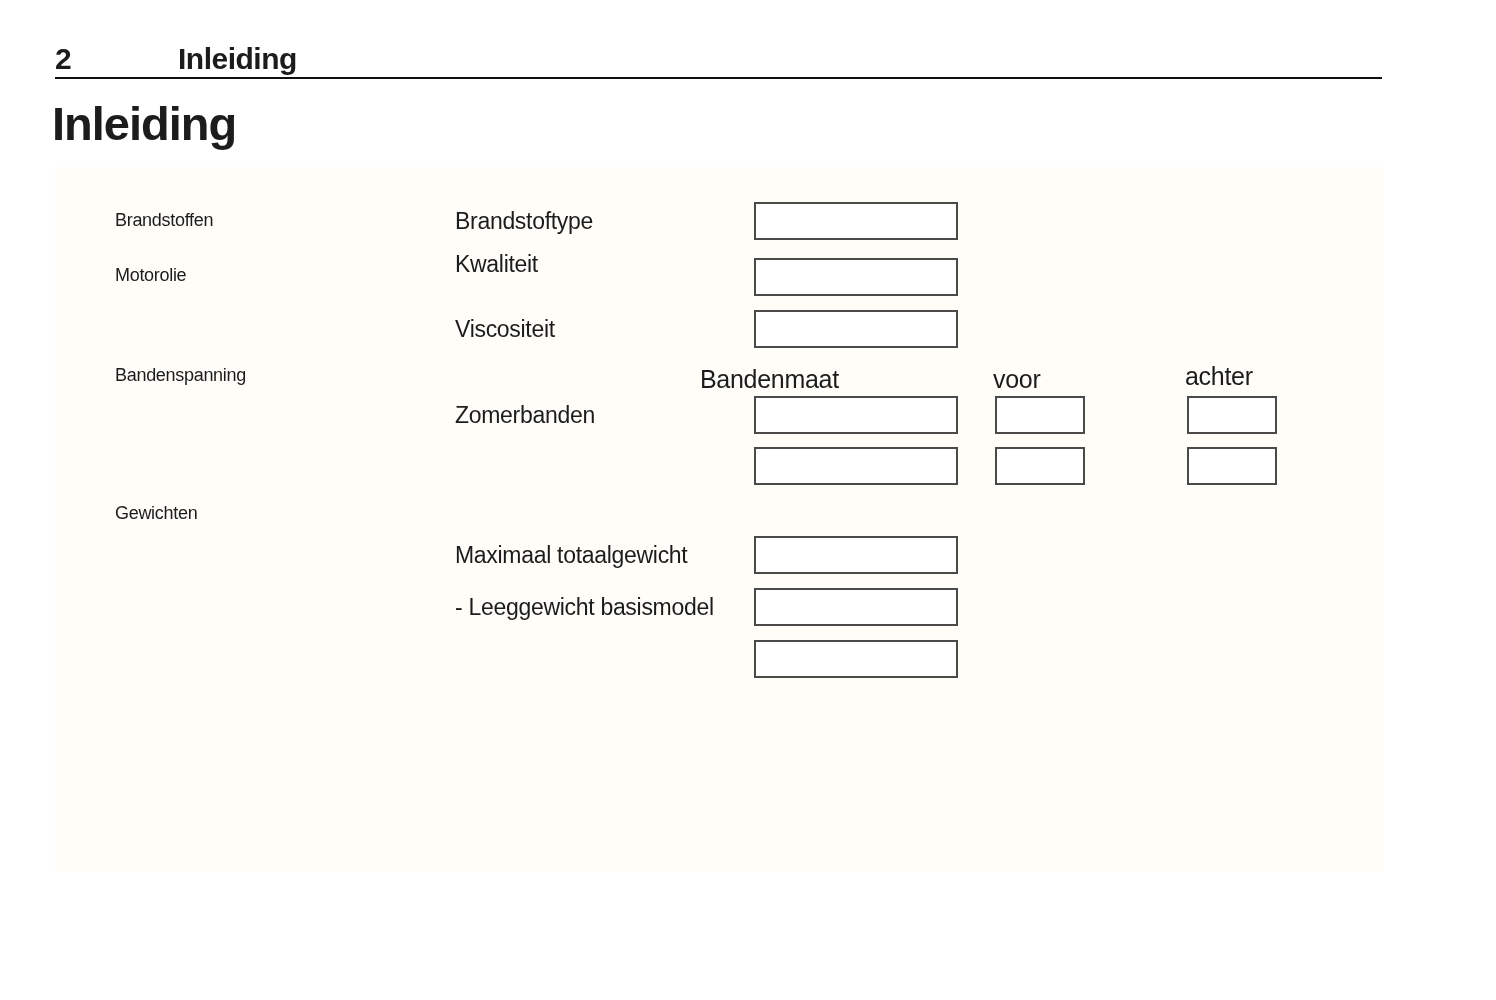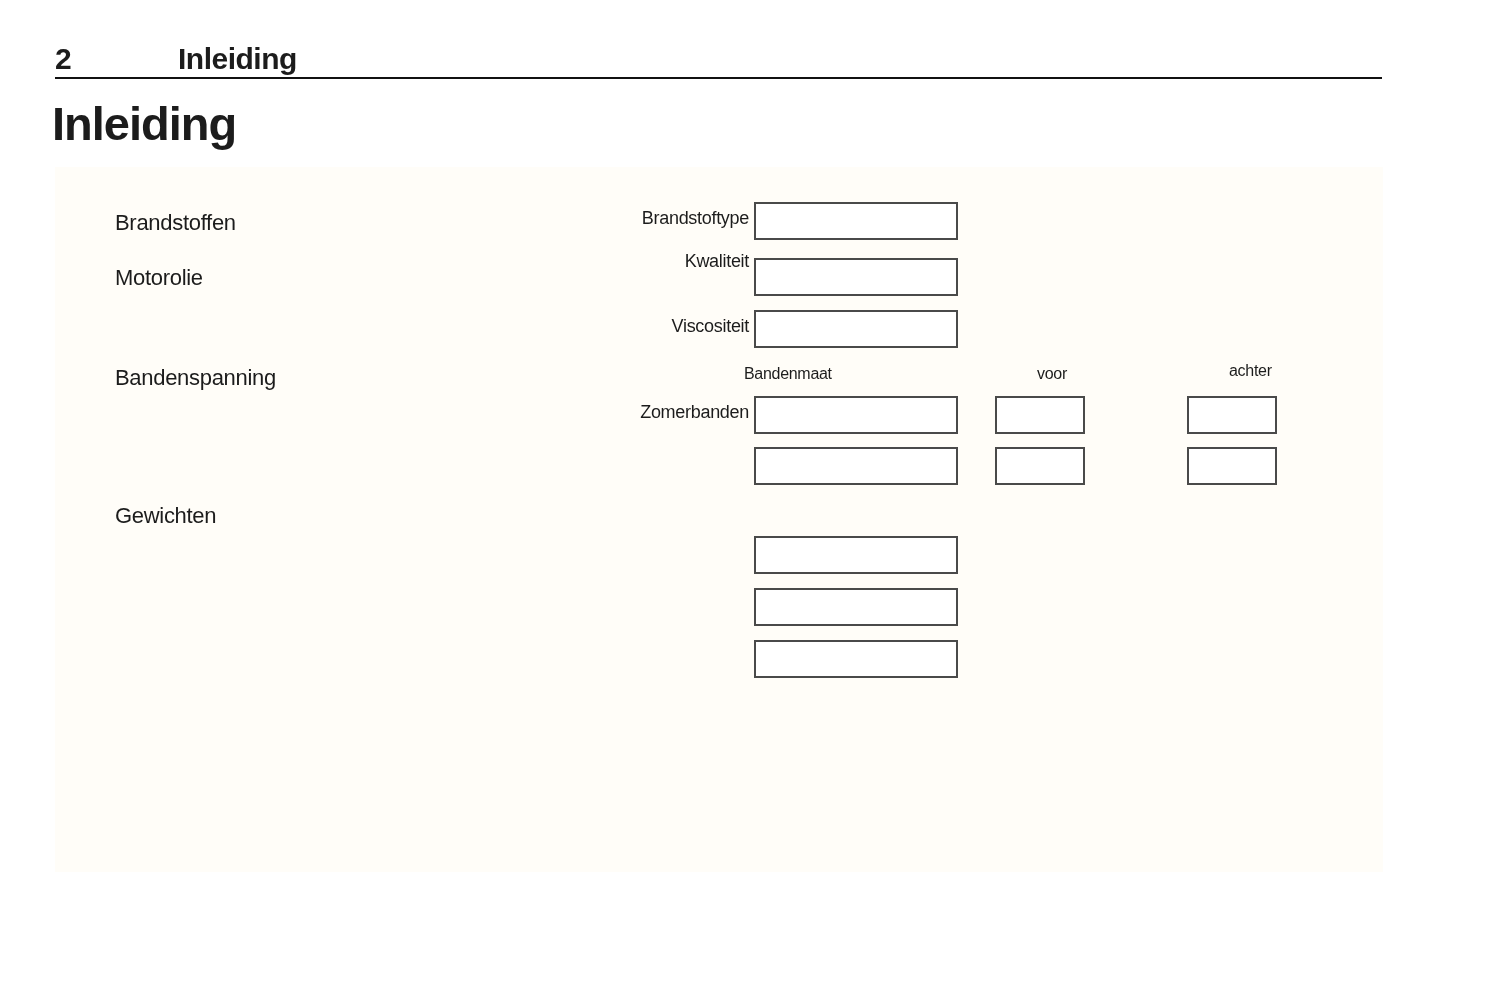--- a/index.html
+++ b/index.html
@@ -56,39 +56,37 @@
     position: absolute;
     left: 55px;
     top: 167px;
     width: 1328px;
     height: 705px;
     background: #fffdf8;
   }
   .cat-label {
     position: absolute;
     left: 60px;
-    font-size: 22px;
+    font-size: 18px;
     letter-spacing: -0.3px;
     white-space: nowrap;
   }
   .field-label {
     position: absolute;
     left: 400px;
     width: 294px;
-    text-align: right;
-    font-size: 18px;
+    font-size: 23px;
     letter-spacing: -0.3px;
     white-space: nowrap;
   }
   .col-header {
     position: absolute;
-    font-size: 16px;
+    font-size: 25px;
     letter-spacing: -0.3px;
     white-space: nowrap;
-    margin-left: 44px;
   }
   .field-box {
     position: absolute;
     left: 699px;
     width: 188px;
     height: 34px;
     background: #ffffff;
     border: 2px solid #4a4a4a;
     font-size: 21px;
     line-height: 34px;
@@ -139,20 +137,22 @@
 
     <div class="field-label" style="top:235px">Zomerbanden</div>
     <div class="field-box" style="top:229px"></div>
     <div class="small-box" style="left:940px;top:229px"></div>
     <div class="small-box" style="left:1132px;top:229px"></div>
 
     <div class="field-box" style="top:280px"></div>
     <div class="small-box" style="left:940px;top:280px"></div>
     <div class="small-box" style="left:1132px;top:280px"></div>
 
+    <div class="field-label" style="top:375px">Maximaal totaalgewicht</div>
     <div class="field-box" style="top:369px"></div>
 
+    <div class="field-label" style="top:427px">- Leeggewicht basismodel</div>
     <div class="field-box" style="top:421px"></div>
 
     <div class="field-box" style="top:473px"></div>
 
   </div>
 </div>
 
 </body></html>

